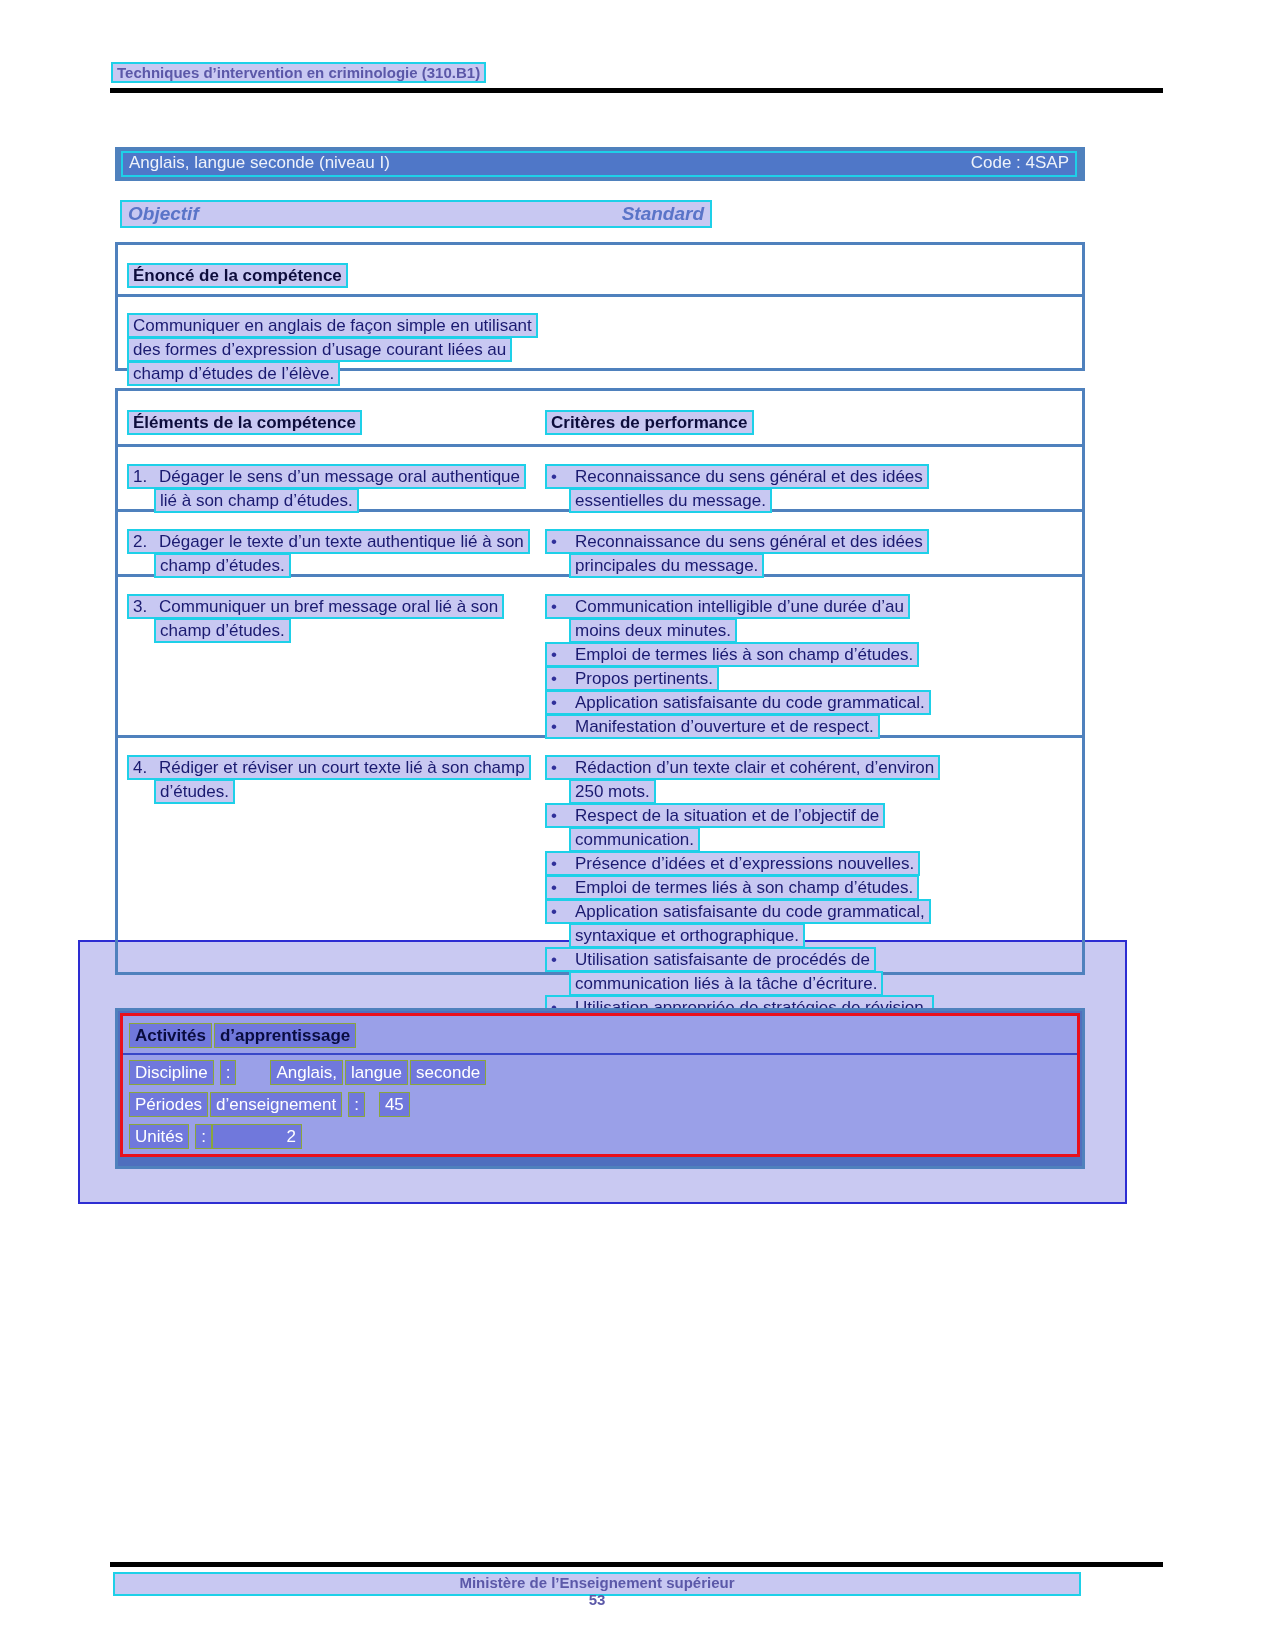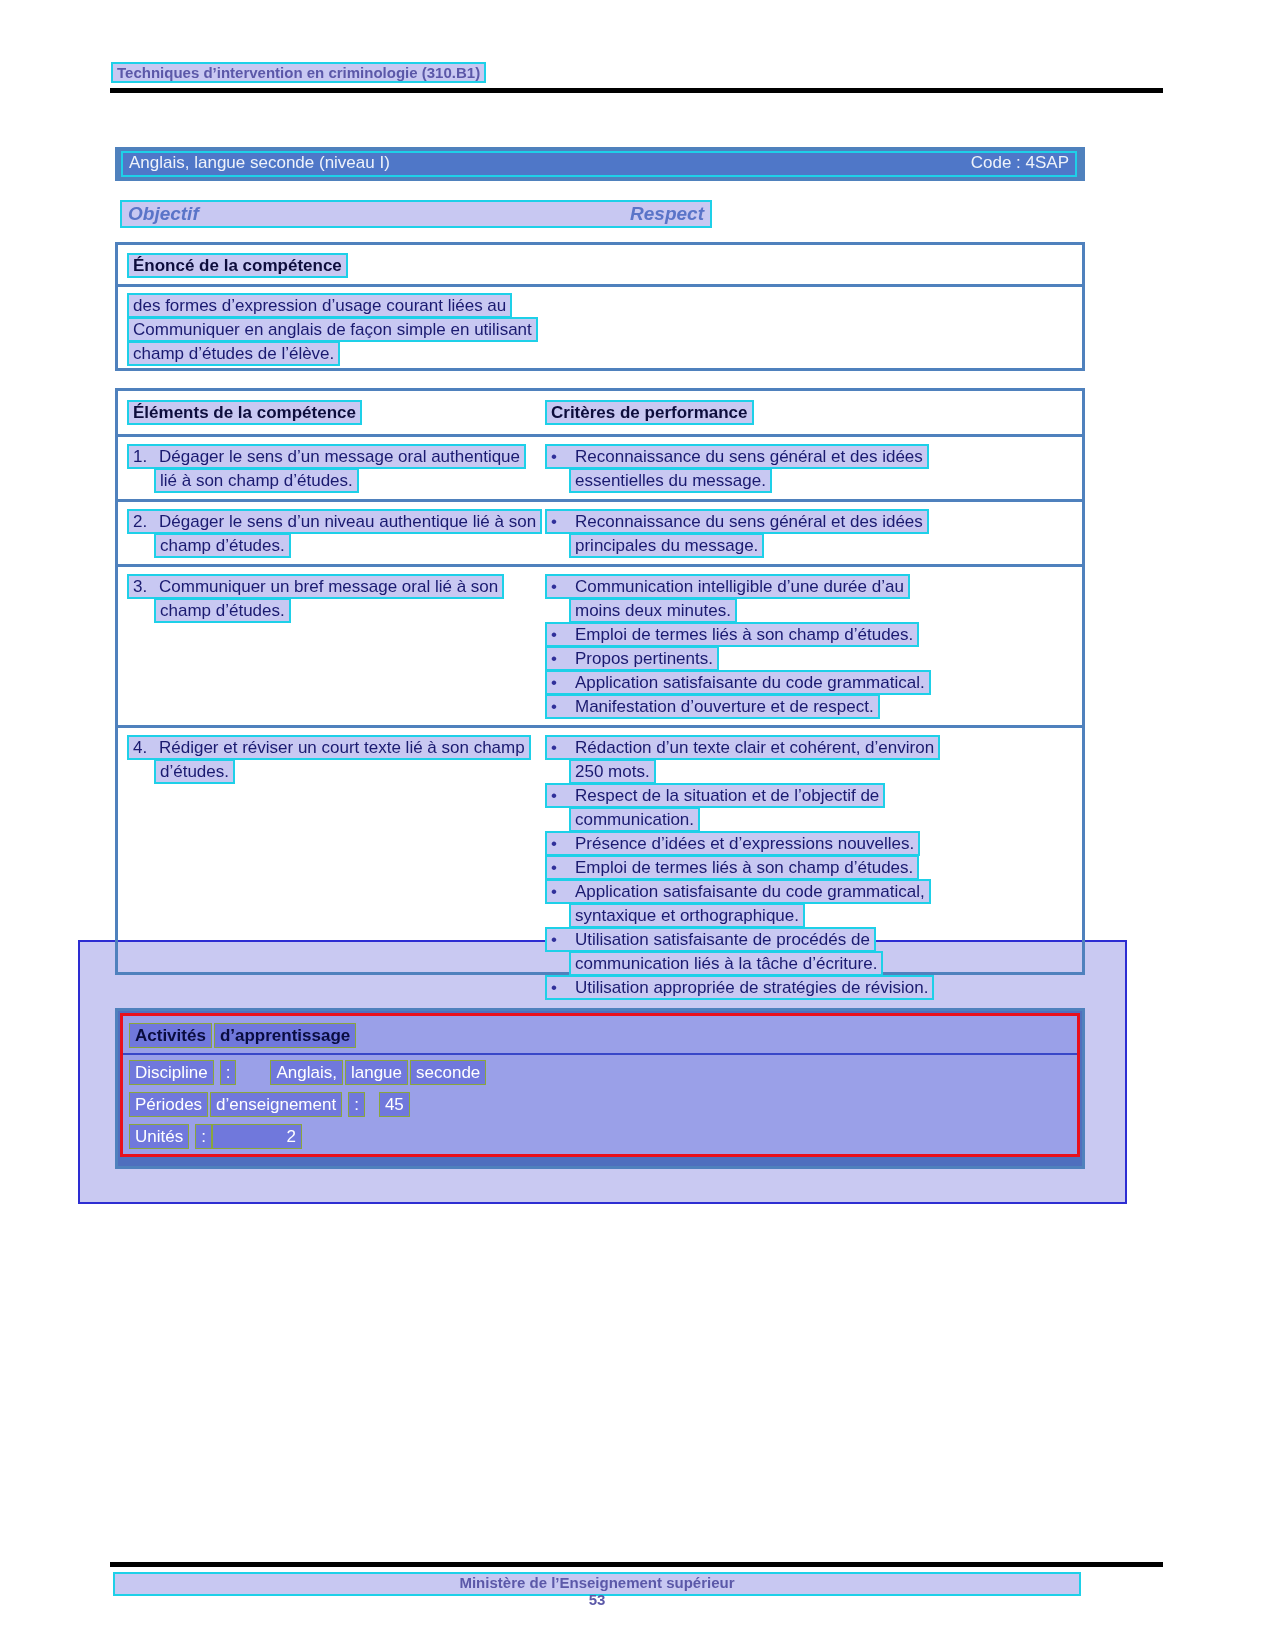--- a/index.html
+++ b/index.html
@@ -5,21 +5,21 @@
   :root{
     --accent:#4f81bd; --hlb:#1ed0e8; --hlf:#c8c8f2; --txt:#1a1a70; --head:#0d0d3c;
     --blueital:#5a74c8; --bartxt:#eef2fa; --red:#e8101c; --rectb:#2d2dd2; --rectf:#c9c9f2;
     --actfill:#9aa0e8; --tokfill:#7078dc; --tokb:#8aa63c; --purple:#5b58a8;
   }
   html,body{margin:0;padding:0;}
   body{width:1275px;height:1651px;position:relative;background:#ffffff;
        font-family:"Liberation Sans", sans-serif;overflow:hidden;}
   .abs{position:absolute;}
   .hl{display:inline-block;background:var(--hlf);border:2px solid var(--hlb);
-      padding:0 4px;line-height:21px;font-size:17px;color:var(--txt);white-space:nowrap;vertical-align:top;}
+      padding:0 4px;line-height:21px;font-size:17px;color:var(--txt);white-space:nowrap;vertical-align:top;margin-top:10px;}
   .hl.head{font-weight:bold;color:var(--head);}
   .line{height:24px;}
   .num{display:inline-block;width:26px;}
   .dot{display:inline-block;width:24px;color:#30309a;}
   .cont{margin-left:27px;}
   .contb{margin-left:24px;}
   .rule{background:#000;}
   .box{border:3px solid var(--accent);background:transparent;box-sizing:border-box;}
   
   .titlebar{background:var(--accent);}
@@ -73,30 +73,30 @@
 
 <div class="abs titlebar" style="left:115px;top:147px;width:970px;height:34px;">
   <div class="bar-inner">
     <span>Anglais, langue seconde (niveau I)</span>
     <span>Code : 4SAP</span>
   </div>
 </div>
 
 <div class="abs objrow" style="left:120px;top:200px;width:592px;height:28px;">
   <span>Objectif</span>
-  <span>Respect</span>
+  <span>Standard</span>
 </div>
 
 <div class="abs box z1" style="left:115px;top:242px;width:970px;height:129px;position:absolute;">
   <div class="enonce-head">
     <span class="hl head">Énoncé de la compétence</span>
   </div>
   <div class="enonce-body">
+    <div class="line"><span class="hl">Communiquer en anglais de façon simple en utilisant</span></div>
     <div class="line"><span class="hl">des formes d’expression d’usage courant liées au</span></div>
-    <div class="line"><span class="hl">Communiquer en anglais de façon simple en utilisant</span></div>
     <div class="line"><span class="hl">champ d’études de l’élève.</span></div>
   </div>
 </div>
 
 <div class="abs box z1" style="left:115px;top:388px;width:970px;height:587px;">
   <div class="thead">
     <div class="cell-el"><span class="hl head">Éléments de la compétence</span></div>
     <div class="cell-cr"><span class="hl head">Critères de performance</span></div>
   </div>
 
@@ -106,21 +106,21 @@
       <div class="line"><span class="hl cont">lié à son champ d’études.</span></div>
     </div>
     <div class="cell-cr">
       <div class="line"><span class="hl"><span class="dot">•</span><span>Reconnaissance du sens général et des idées</span></span></div>
       <div class="line"><span class="hl contb">essentielles du message.</span></div>
     </div>
   </div>
 
   <div class="trow">
     <div class="cell-el">
-      <div class="line"><span class="hl"><span class="num">2.</span><span>Dégager le sens d’un niveau authentique lié à son</span></span></div>
+      <div class="line"><span class="hl"><span class="num">2.</span><span>Dégager le texte d’un texte authentique lié à son</span></span></div>
       <div class="line"><span class="hl cont">champ d’études.</span></div>
     </div>
     <div class="cell-cr">
       <div class="line"><span class="hl"><span class="dot">•</span><span>Reconnaissance du sens général et des idées</span></span></div>
       <div class="line"><span class="hl contb">principales du message.</span></div>
     </div>
   </div>
 
   <div class="trow">
     <div class="cell-el">

